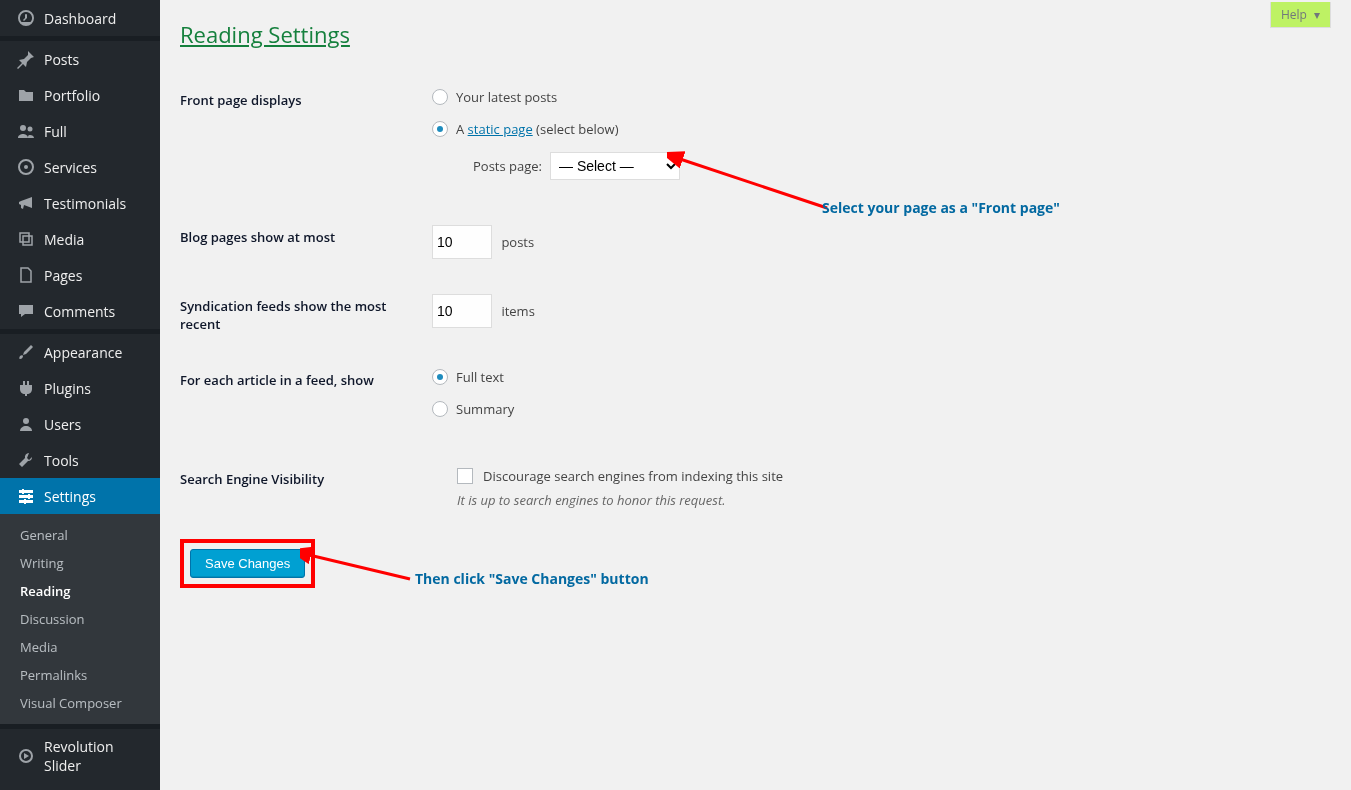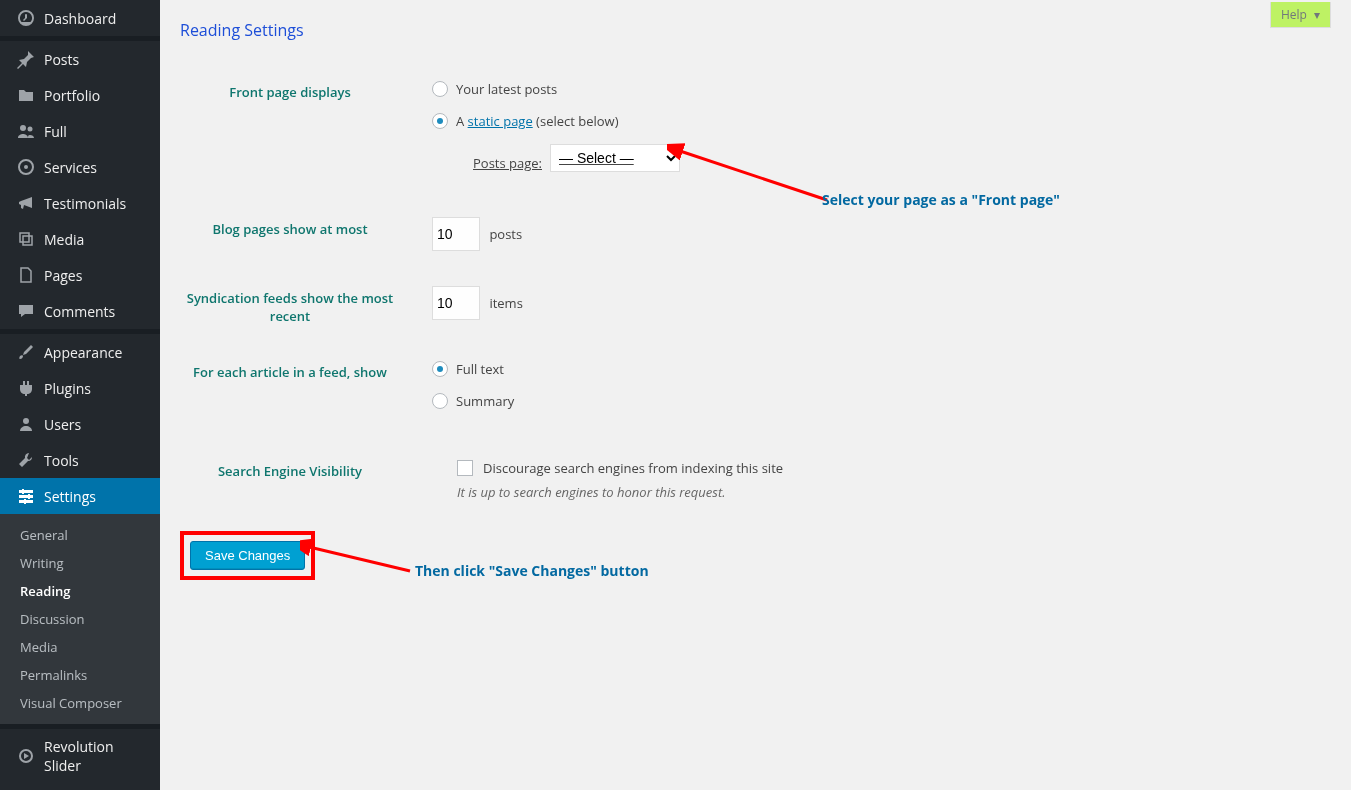--- a/index.html
+++ b/index.html
@@ -17,34 +17,34 @@
     border:8px solid transparent; border-right-color:#f1f1f1;
   }
   .submenu { background: #32373c; padding: 7px 0; }
   .submenu-item { padding: 5px 20px; color: rgba(240,245,250,.7); font-size: 13px; cursor:pointer; }
   .submenu-item.current { color:#fff; font-weight:600; }
   .separator { height: 5px; background:#191e23; margin: 0; }
 
   
   .main { flex: 1; padding: 10px 20px 40px 20px; position: relative; }
   .help-tab { position:absolute; right:20px; top:2px; border:1px solid #ddd; background:#bef264; padding:4px 10px; font-size:12px; color:#72777c; border-top:none; cursor:pointer; }
-  h1 { font-size: 16px; font-weight: 400; padding: 9px 0 4px 0; color:#1d4ed8; }
+  h1 { font-size: 22px; font-weight: 400; padding: 9px 0 4px 0; color:#15803d;text-decoration:underline; }
 
   .form-table { margin-top: 20px; width:100%; }
   .form-row { display:flex; align-items:flex-start; padding: 15px 0 20px 0; }
-  .form-label { width: 220px; font-weight:600; color:#0f766e; padding-top:3px;text-align:center; }
+  .form-label { width: 220px; font-weight:600; color:#0f172a; padding-top:3px; }
   .form-field { flex:1; color:#444;margin-left:32px; }
   .radio-row { display:flex; align-items:center; margin-bottom: 14px; }
   .radio { width:16px; height:16px; border:1px solid #b4b9be; border-radius:50%; margin-right:8px; display:flex; align-items:center; justify-content:center; background:#fff;}
   .radio.checked::after { content:""; width:6px; height:6px; background:#1e8cbe; border-radius:50%;}
   .link { color:#0073aa; text-decoration:underline; cursor:pointer;}
-  .subfield { display:flex; align-items:flex-end; margin: 10px 0 10px 20px; text-decoration: underline; }
+  .subfield { display:flex; align-items:center; margin: 10px 0 10px 20px; }
   .sublabel { width:90px; text-align:right; margin-right:8px;}
   select,.select { width:130px; padding:2px 4px; border:1px solid #ddd; background:#fff; font-size:14px; height:28px;}
-  .numinput { width:48px; padding:16px 4px; border:1px solid #ddd; background:#fefefe; height:26px; font-size:14px;}
+  .numinput { width:60px; padding:16px 4px; border:1px solid #ddd; background:#fefefe; height:26px; font-size:14px;}
   .checkbox { width:16px; height:16px; border:1px solid #b4b9be; margin-right:10px; display:inline-block; vertical-align:middle; background:#fff;}
 
   .highlight-red { border:4px solid #f00; padding:6px 8px; display:inline-flex; align-items:center;}
   .annot { color:#0369a1; font-weight:700; font-size:14px; position:absolute; }
   .arrow-svg { position:absolute; pointer-events:none; }
 
   .desc-italic { color:#666; font-style:italic; margin-top:6px; display:block;}
 
   .save-btn { background:#00a0d2; border:1px solid #0073aa; color:#fff; padding:6px 14px; font-size:13px; border-radius:3px; cursor:pointer; box-shadow: inset 0 -1px 0 rgba(0,0,0,.1); }
   .save-highlight { border:4px solid #f00; padding:6px; display:inline-block; }

